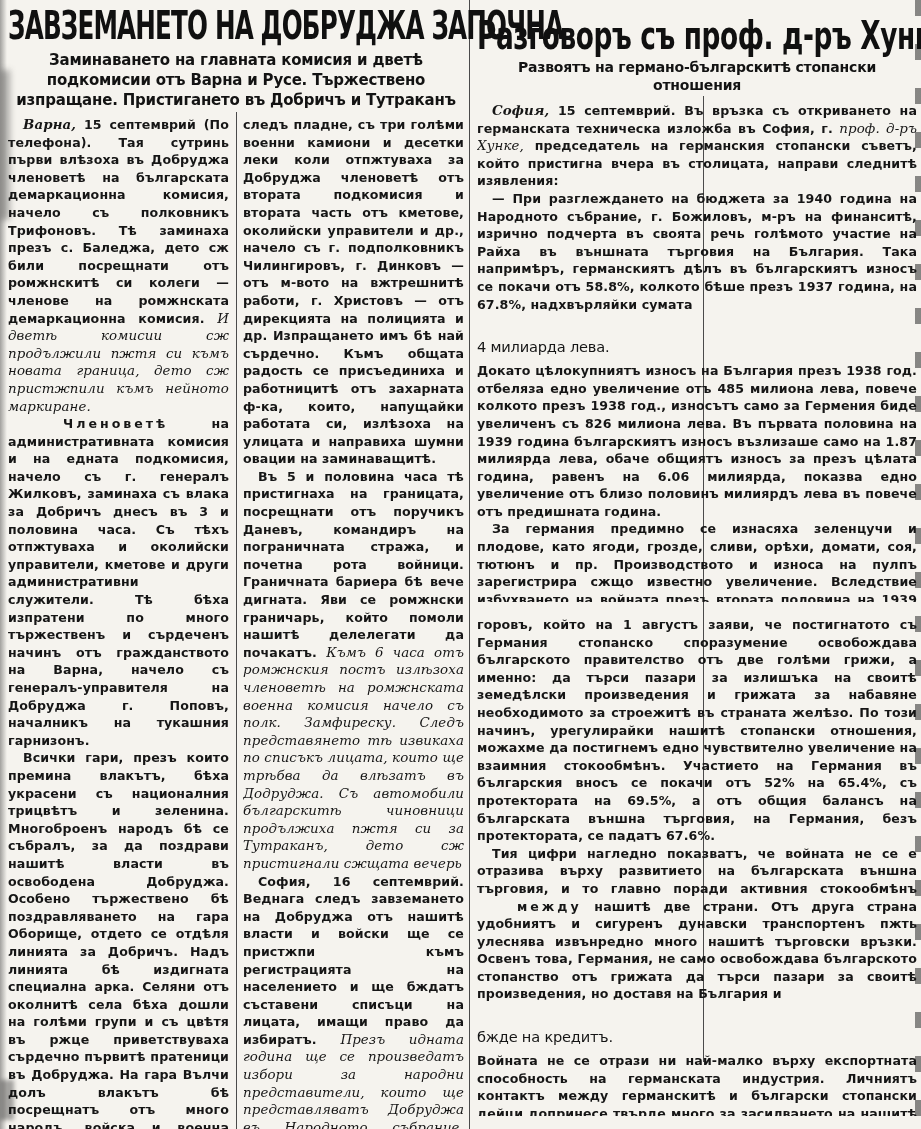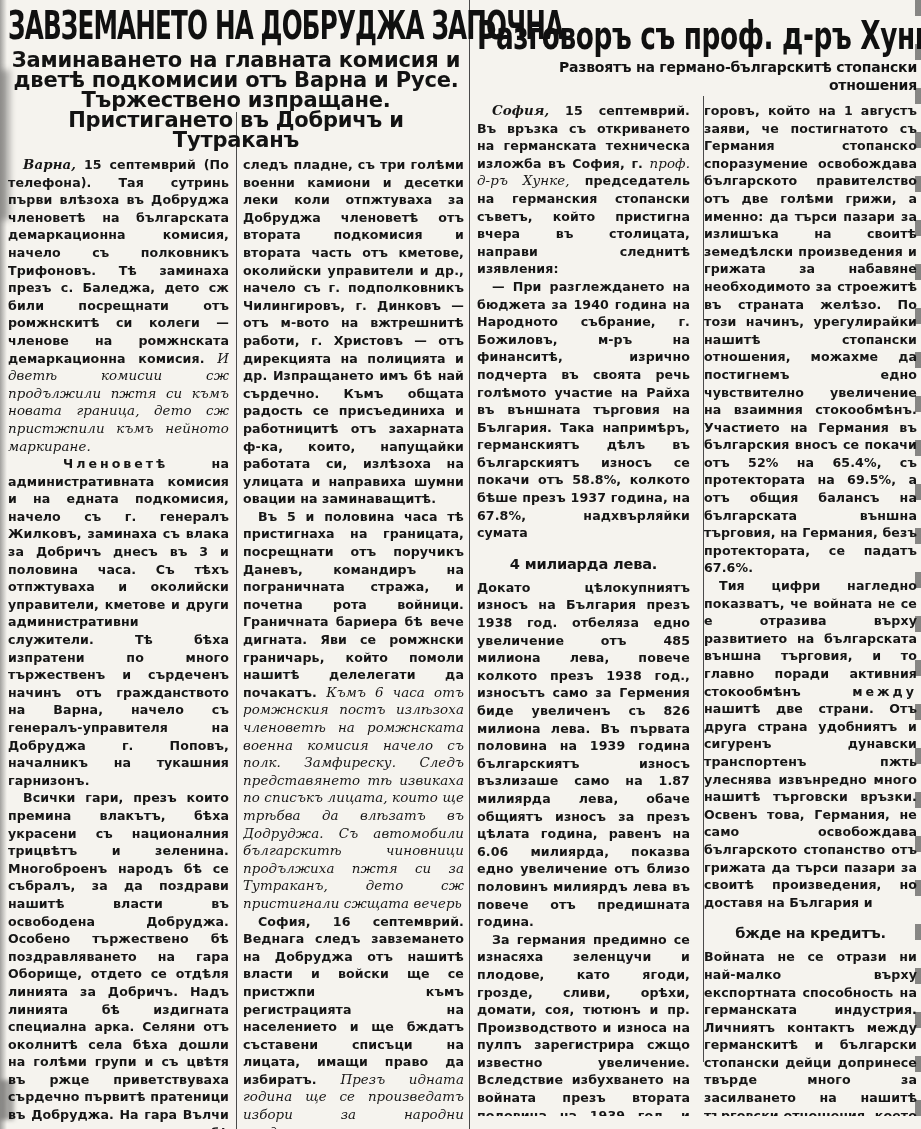--- a/index.html
+++ b/index.html
@@ -30,38 +30,38 @@
 
   .headline{
     margin:0;white-space:nowrap;font-weight:bold;line-height:1;
     transform-origin:left top;color:#101010;
   }
   .hl-left{font-size:30px;letter-spacing:-1px;transform:scale(0.82,1.32);height:42px;}
   .hl-right{font-size:33px;letter-spacing:-0.5px;transform:scale(0.80,1.18);height:42px;}
 
   .subhead{
     margin:2px 0 6px;font-weight:bold;text-align:center;
-    font-size:21px;line-height:20px;letter-spacing:-0.2px;color:#131313;
+    font-size:15px;line-height:20px;letter-spacing:-0.2px;color:#131313;
   }
-  .article-right .subhead{font-size:14px;line-height:18px;margin:0 0 8px;text-align:right;}
+  .article-right .subhead{font-size:14px;line-height:18px;margin:0 0 8px;}
 
   .cols{display:flex;gap:14px;}
   .article-left .cols{height:1018px;}
-  .article-right .cols{height:1014px;}
+  .article-right .cols{height:1014px;flex-direction:column;}
   .col{flex:1;overflow:hidden;text-align:justify;
     font-size:12.6px;line-height:17.6px;font-weight:bold;letter-spacing:0.1px;}
 
   .para{margin:0;text-indent:15px;}
   .para.no-indent{text-indent:0;}
   .seg-i,.seg-bi{font-family:"DejaVu Serif","Liberation Serif",serif;font-style:italic;font-size:13.4px;}
   .seg-i{font-weight:normal;}
   .seg-bi{font-weight:bold;}
   .seg-sp{letter-spacing:3px;margin-left:40px;}
-  .col-subhead{text-align:center;font-weight:bold;font-size:14.6px;line-height:19px;
-    margin:12px 0 6px;text-indent:0;letter-spacing:-0.2px;}
+  .col-subhead{text-align:left;font-weight:normal;font-size:14.6px;line-height:19px;
+    margin:24px 0 6px;text-indent:0;letter-spacing:-0.2px;}
 </style>
 </head>
 <body>
 
 <div class="page">
   <div class="edge-left"></div>
   <div class="edge-right"></div>
   <div class="smudge-a"></div>
   <div class="smudge-b"></div>
 

